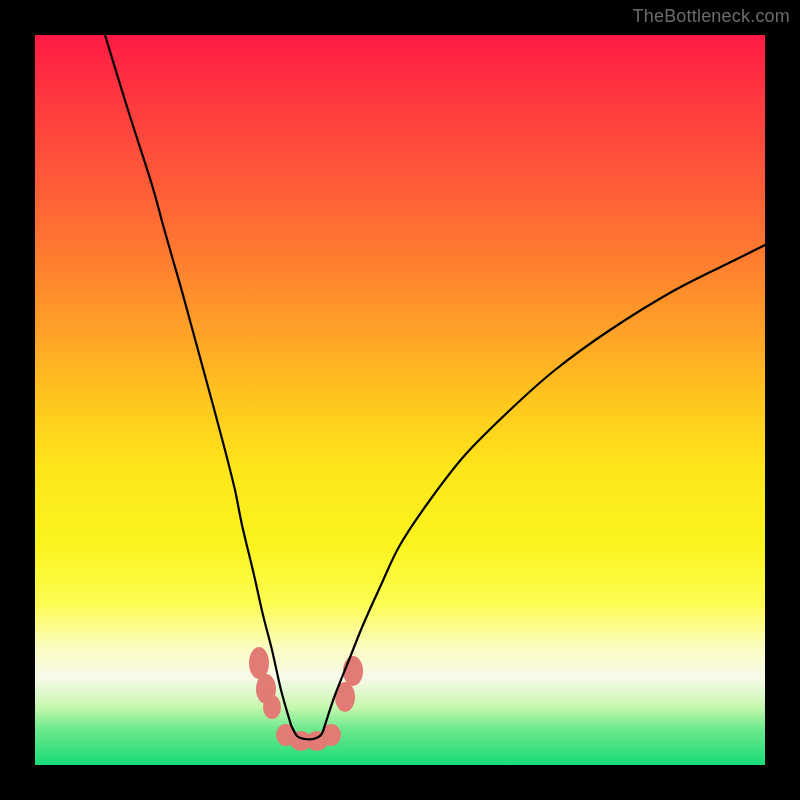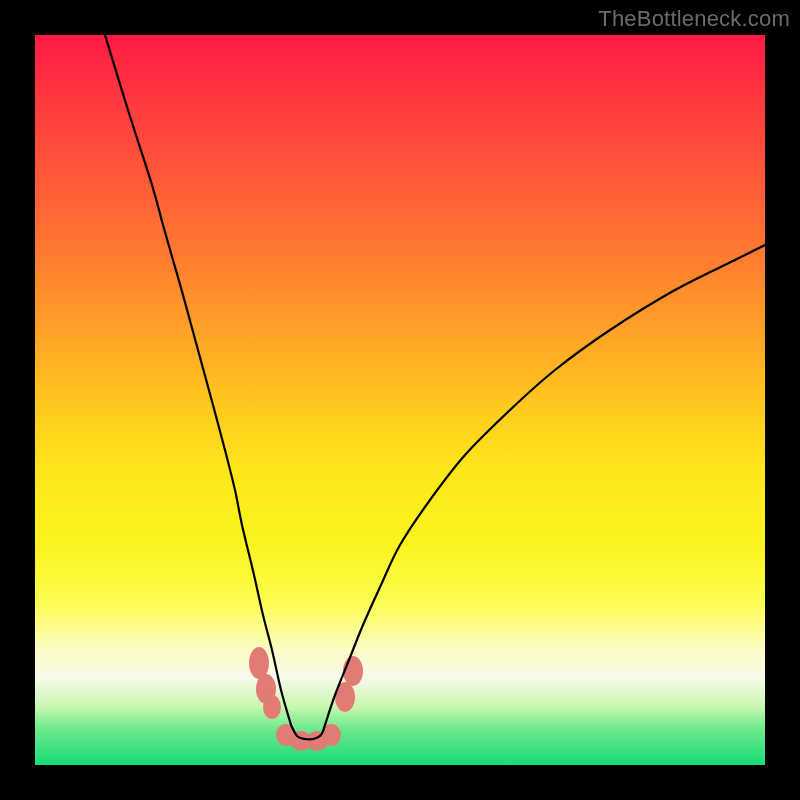--- a/index.html
+++ b/index.html
@@ -41,21 +41,21 @@
       #c8f7b0 92%,
       #6fe98c 95%,
       #18db78 100%
     );
   }
   .watermark {
     position: absolute;
     top: 6px;
     right: 10px;
     color: #6b6b6b;
-    font-size: 22px;
+    font-size: 18px;
     font-weight: 500;
     letter-spacing: 0.2px;
     z-index: 20;
     user-select: none;
   }
   svg.curves {
     position: absolute;
     left: 0;
     top: 0;
     width: 730px;

